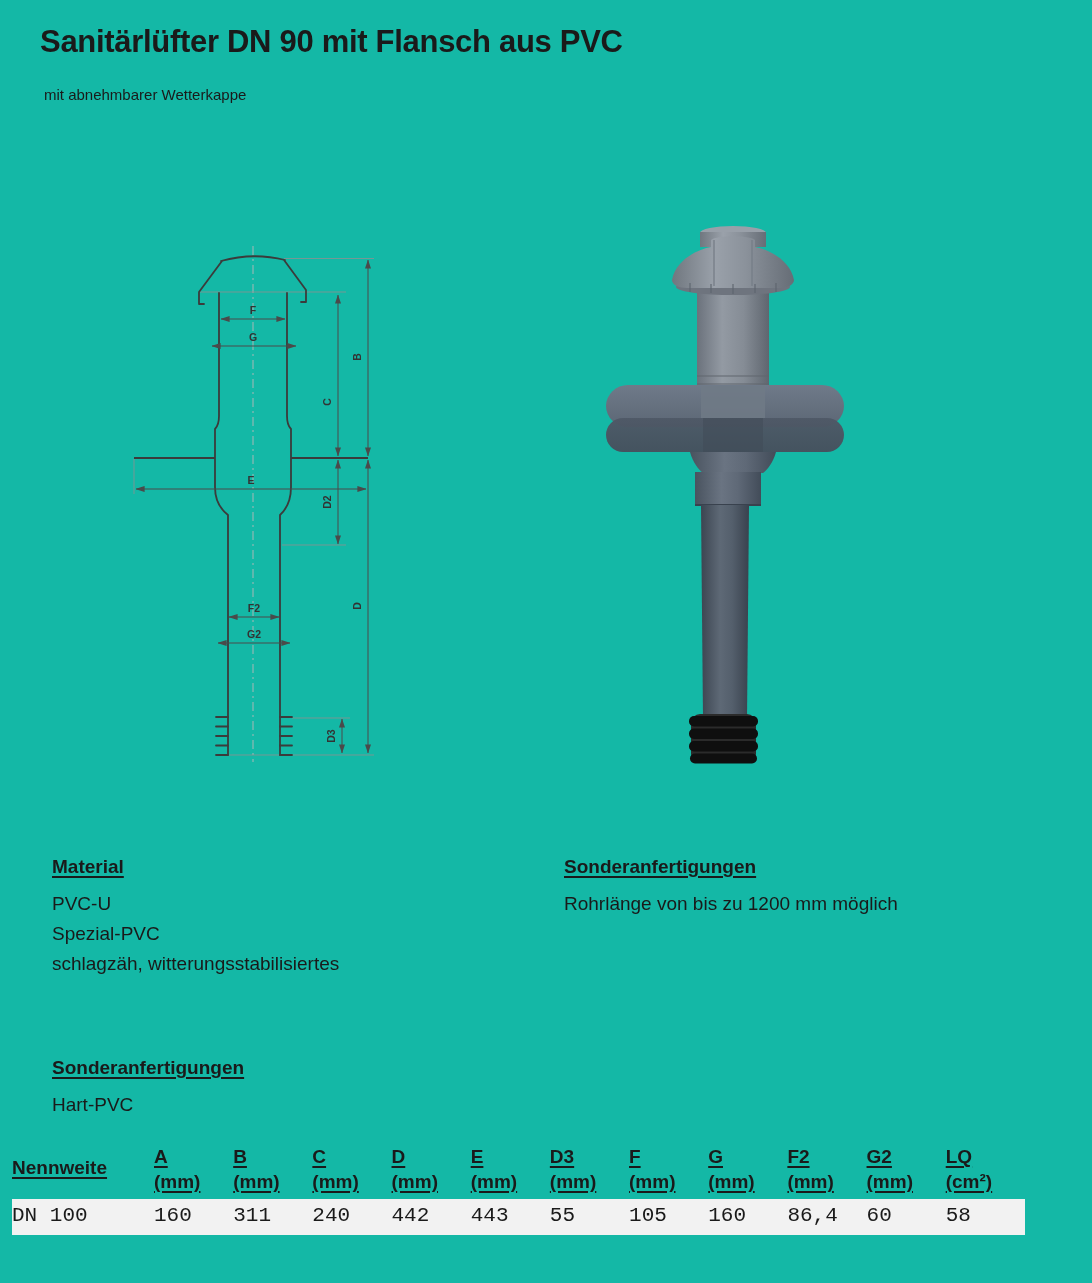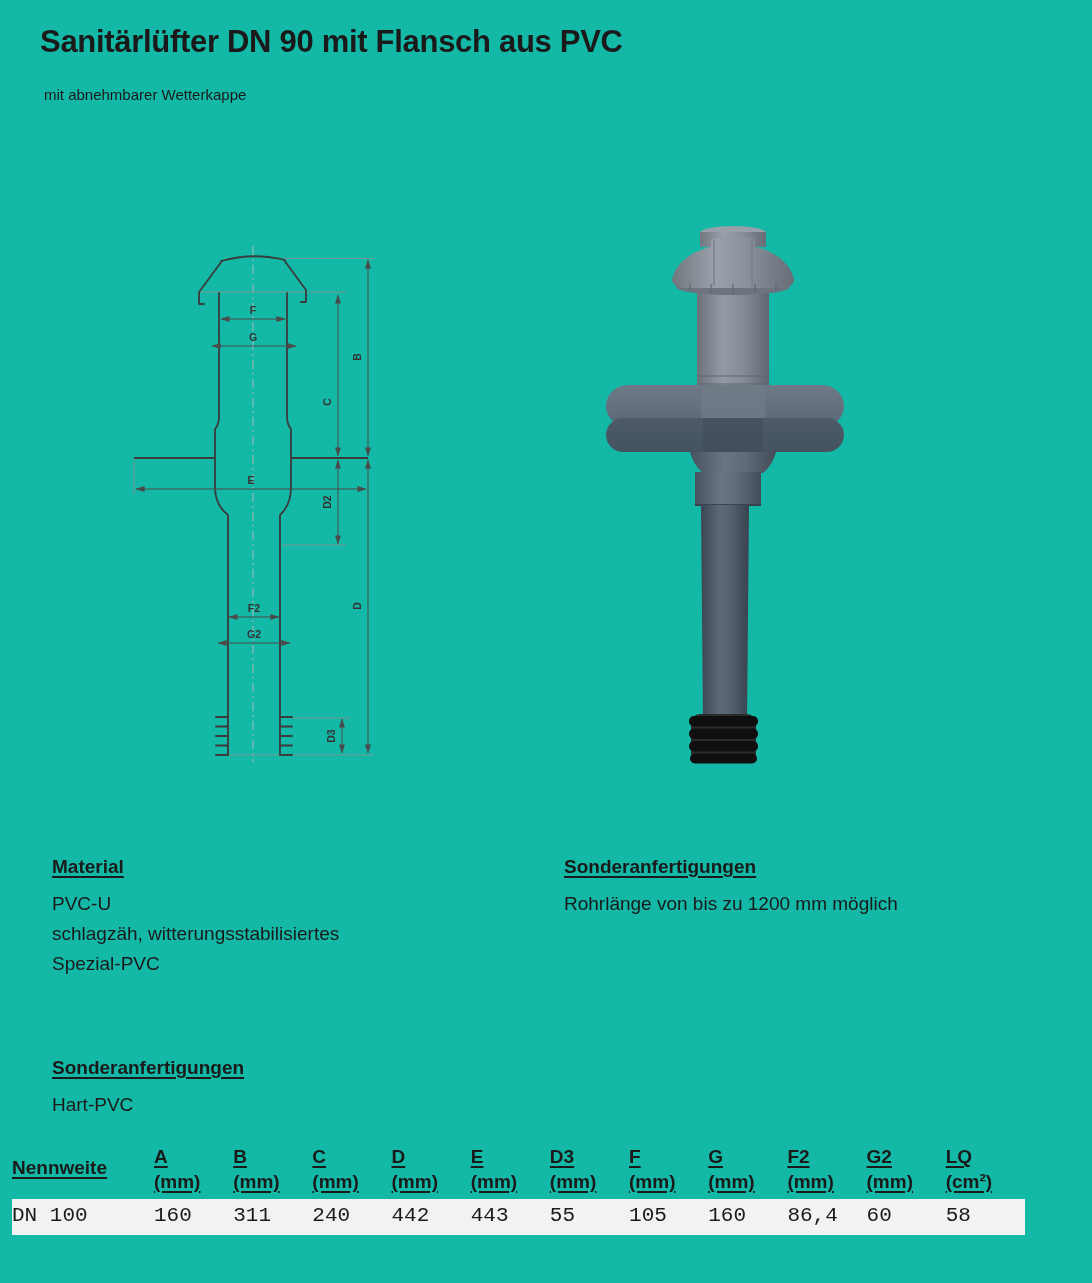--- a/index.html
+++ b/index.html
@@ -150,22 +150,22 @@
       <rect x="689" y="728.5" width="69" height="10.5" rx="5" fill="#0f0f0f"></rect>
       <rect x="689" y="741" width="69" height="10.5" rx="5" fill="#0f0f0f"></rect>
       <rect x="690" y="753.5" width="67" height="10" rx="5" fill="#0f0f0f"></rect>
     </g>
   </svg>
 
   <div class="info info-left">
     <div class="sec-block">
       <div class="sec-heading">Material</div>
       <div>PVC-U</div>
+      <div>Spezial-PVC</div>
       <div>schlagzäh, witterungsstabilisiertes</div>
-      <div>Spezial-PVC</div>
     </div>
     <div class="gap"></div>
     <div class="sec-block">
       <div class="sec-heading">Sonderanfertigungen</div>
       <div>Hart-PVC</div>
     </div>
   </div>
 
   <div class="info info-right">
     <div class="sec-block">

